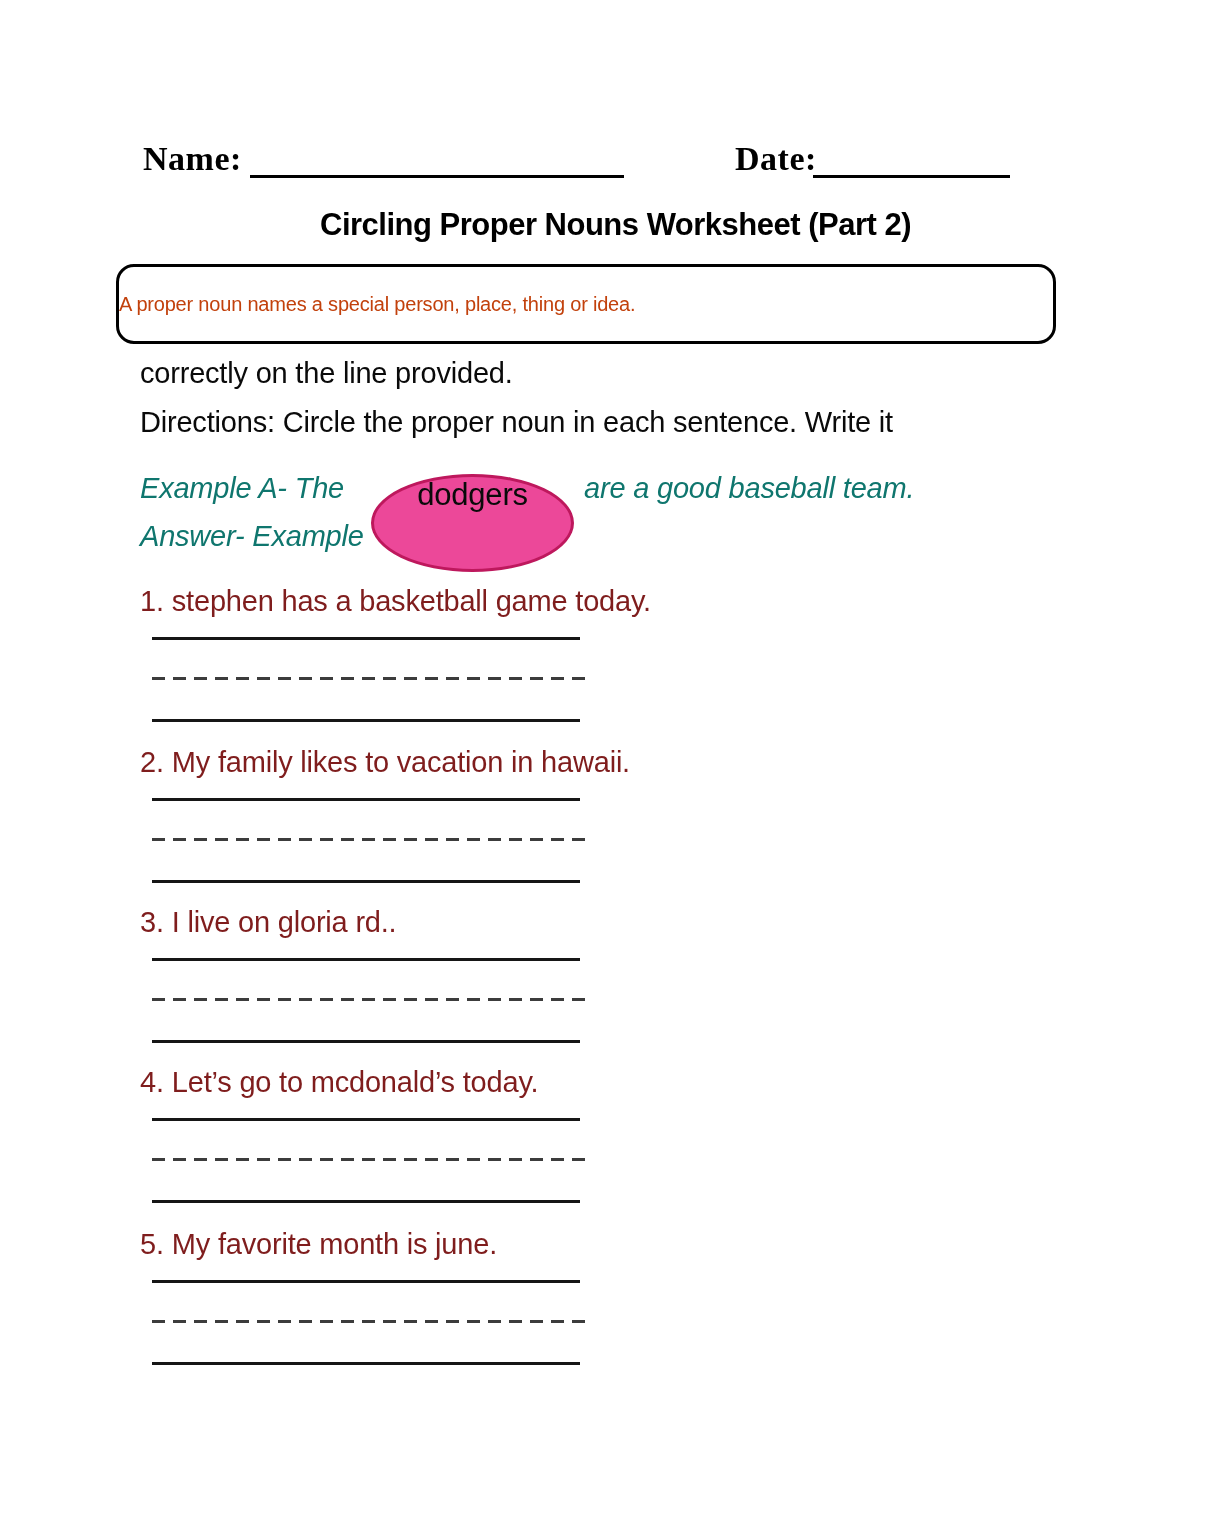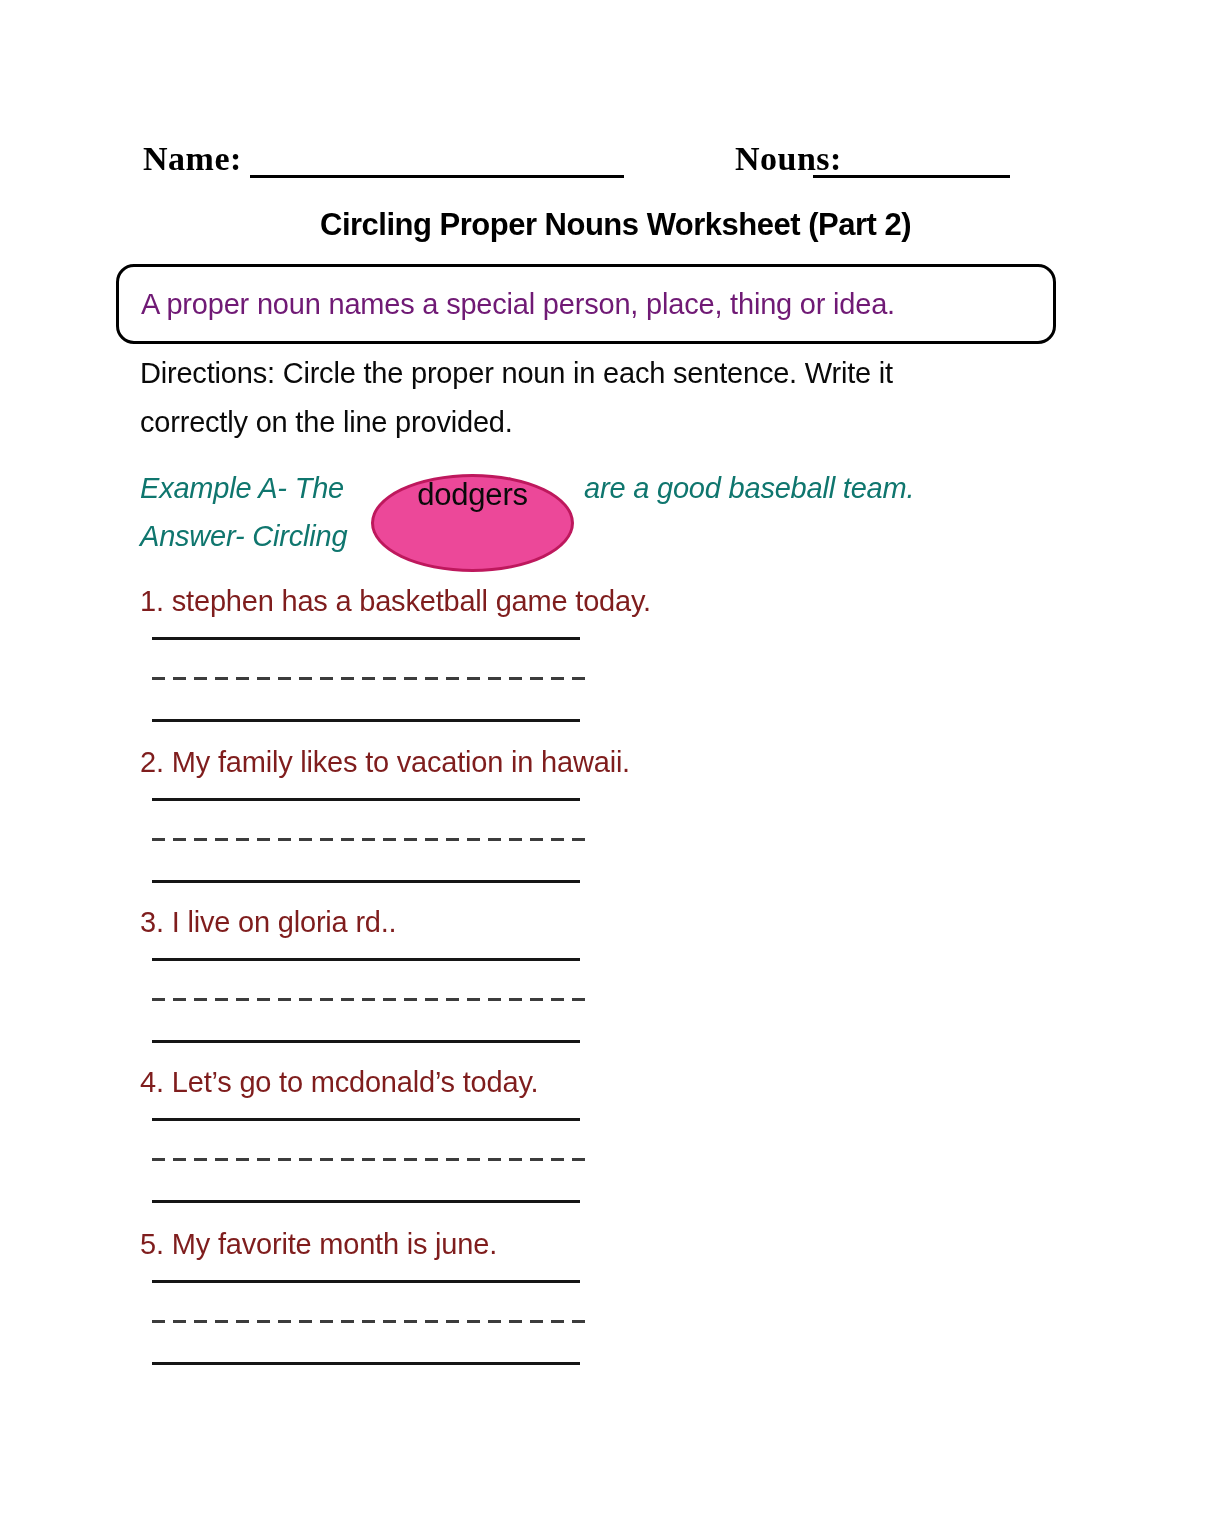--- a/index.html
+++ b/index.html
@@ -54,24 +54,23 @@
     left: 116px;
     top: 264px;
     width: 934px;
     height: 74px;
     border: 3px solid #000;
     border-radius: 18px;
     display: flex;
     align-items: center;
   }
   .def-box .def-text {
-    padding-left: 22px;
-    font-size: 29px;
-    letter-spacing: -0.2px;
-    color: #701a75;
+    font-size: 20px;
+    letter-spacing: -0.2px;
+    color: #c2410c;
   }
 
   
   .directions {
     position: absolute;
     left: 140px;
     top: 349px;
     font-size: 29px;
     letter-spacing: -0.2px;
     line-height: 49px;
@@ -159,40 +158,40 @@
   #q5 { top: 1228px; }
 </style>
 </head>
 <body>
 
 <div class="page">
 
   <span class="hdr-label" style="left:143px; top:140px;">Name:</span>
   <div class="blank-line" id="name-line"></div>
 
-  <span class="hdr-label" style="left:735px; top:140px;">Nouns:</span>
+  <span class="hdr-label" style="left:735px; top:140px;">Date:</span>
   <div class="blank-line" id="date-line"></div>
 
   <div class="title">Circling Proper Nouns Worksheet (Part 2)</div>
 
   <div class="def-box">
     <span class="def-text">A proper noun names a special person, place, thing or idea.</span>
   </div>
 
   <div class="directions">
+    <div>correctly on the line provided.</div>
     <div>Directions: Circle the proper noun in each sentence. Write it</div>
-    <div>correctly on the line provided.</div>
   </div>
 
   <div class="example">
     <div class="ex-line1">
       <span>Example A- The</span>
       <span class="ex-suffix">are a good baseball team.</span>
     </div>
-    <div>Answer- Circling</div>
+    <div>Answer- Example</div>
   </div>
 
   <div class="answer-ellipse">
     <span class="circled-word">dodgers</span>
   </div>
 
   <div class="question" id="q1">
     <div class="q-text">
       <span class="q-num">1.</span><span>stephen has a basketball game today.</span>
     </div>

